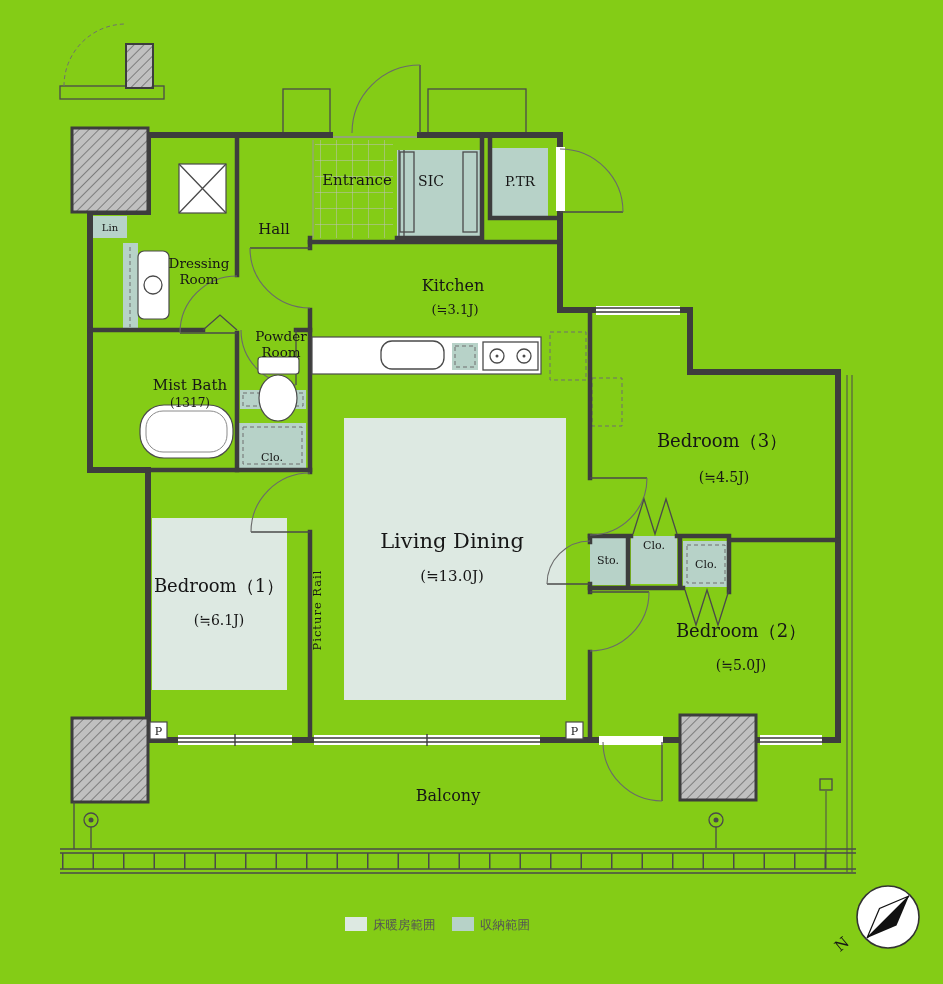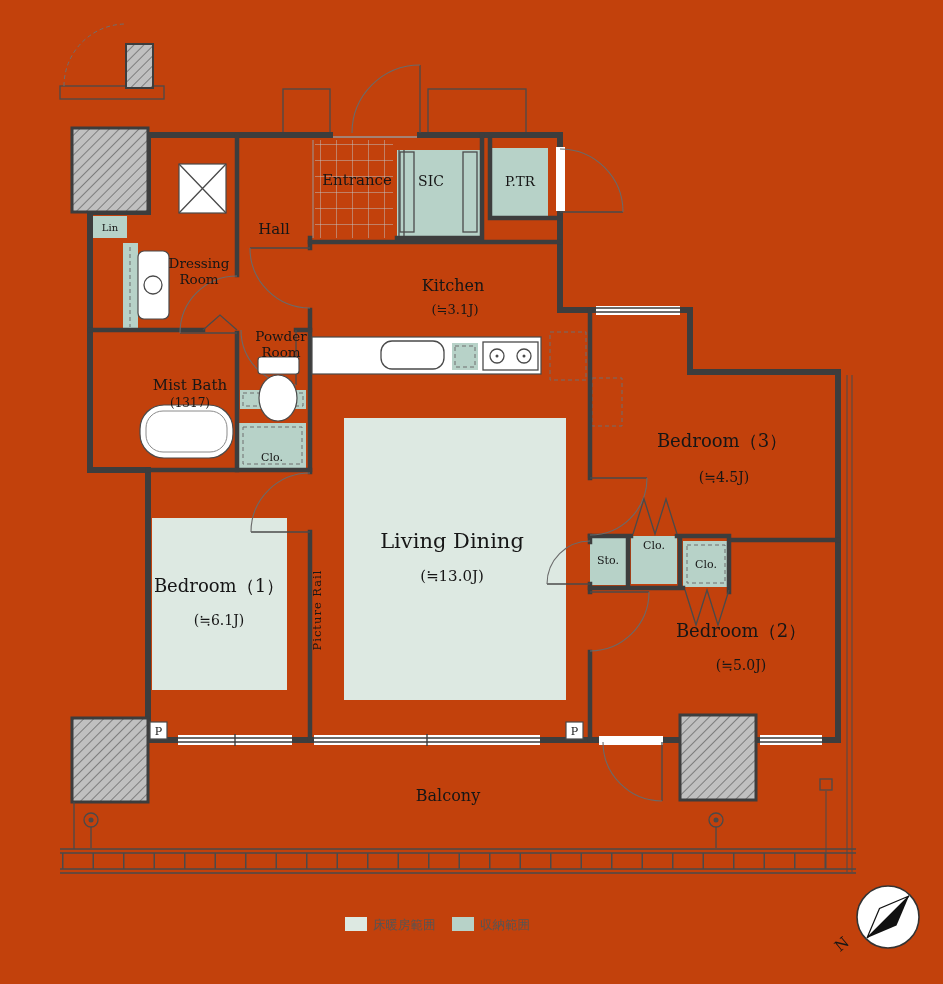--- a/index.html
+++ b/index.html
@@ -1,17 +1,17 @@
 <!DOCTYPE html>
 <html><head>
 <meta charset="utf-8">
 <title>Floor Plan</title>
 <style>
   html,body{margin:0;padding:0;background:#ffffff;}
-  .plan-wrap{width:943px;height:984px;position:relative;background:#c2410c;}
+  .plan-wrap{width:943px;height:984px;position:relative;background:#84cc16;}
   svg{display:block;}
   text{font-family:"DejaVu Serif","Liberation Serif",serif;fill:#161616;}
   .wall{stroke:#3d3d3d;stroke-width:6;fill:none;stroke-linecap:square;}
   .wall-in{stroke:#3d3d3d;stroke-width:4.5;fill:none;stroke-linecap:square;}
   .thin{stroke:#4a4a4a;stroke-width:1.3;fill:none;}
   .thin2{stroke:#4a4a4a;stroke-width:1.2;fill:#ffffff;}
   .arc{stroke:#6a6a6a;stroke-width:1.1;fill:none;}
   .dash{stroke:#6f6f6f;stroke-width:1;fill:none;stroke-dasharray:4 3;}
   .fh{fill:#dde9e2;}
   .st{fill:#b7d2c8;}

